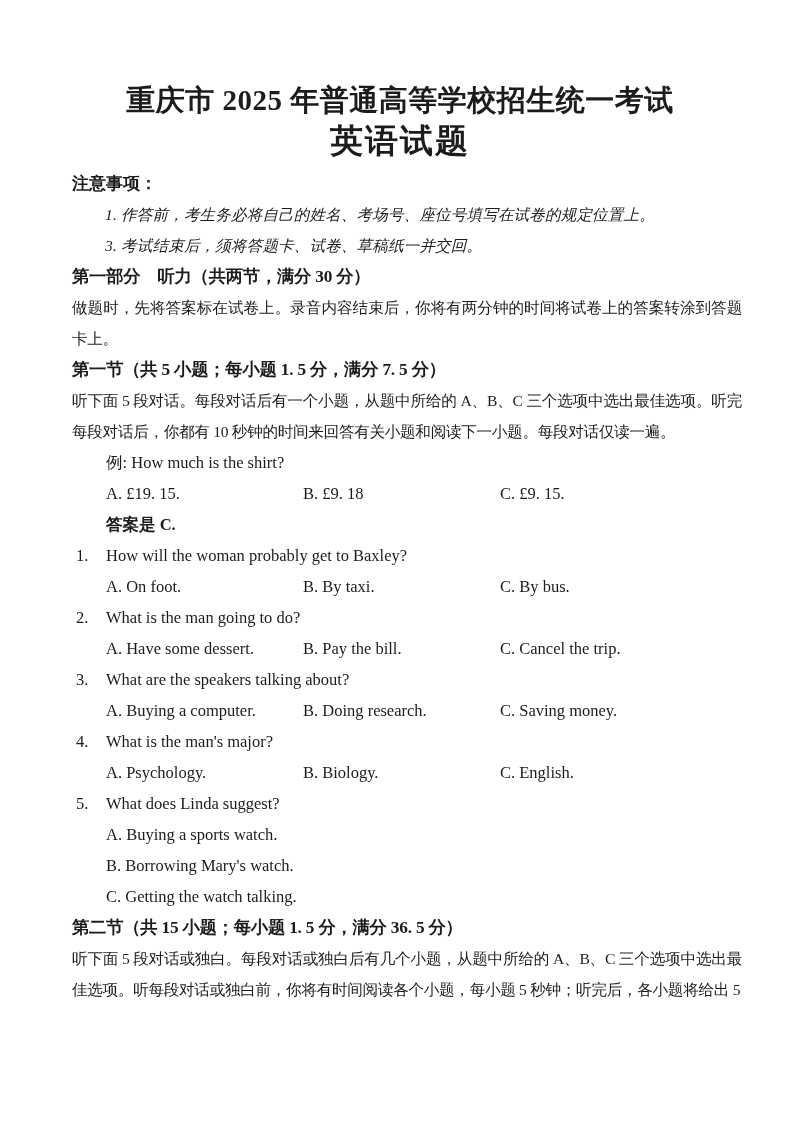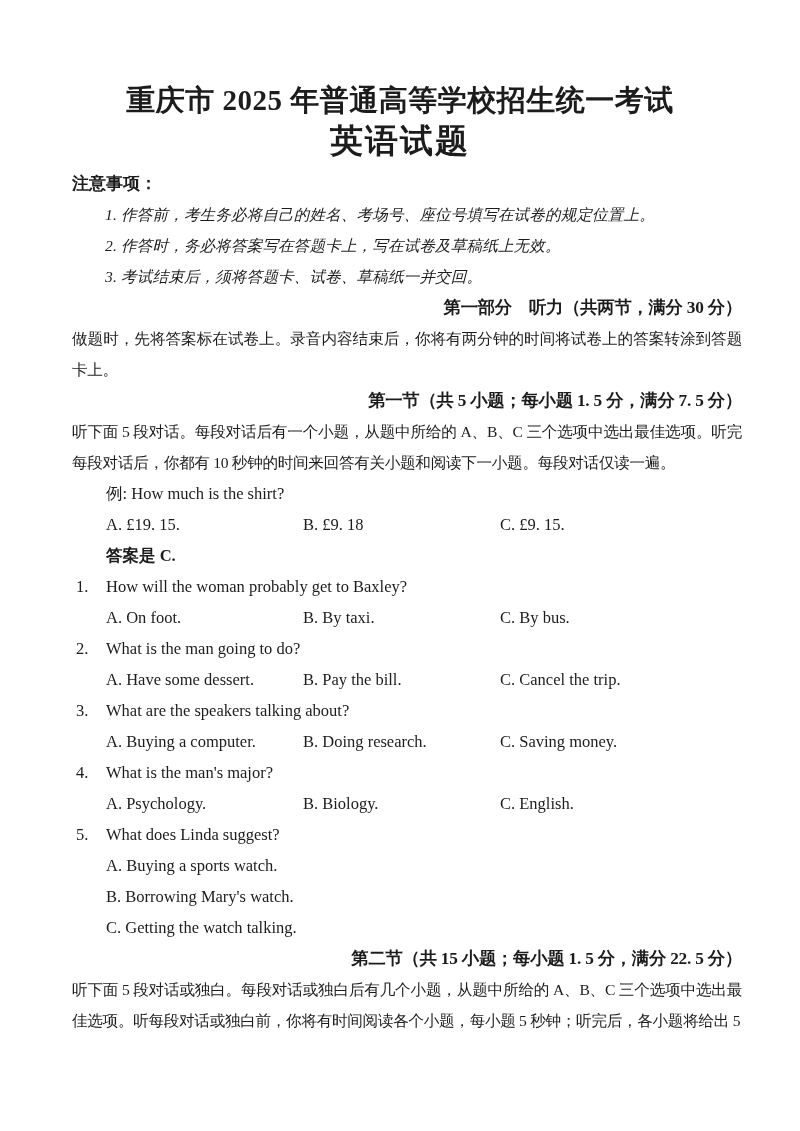--- a/index.html
+++ b/index.html
@@ -34,21 +34,21 @@
   }
   .content > div, .content > p { line-height:31px; margin:0; }
 
   .cn { font-weight:600; }
   .para-cn {
     font-weight:400;
     font-size:15.6px;
     letter-spacing:-0.3px;
     text-align:justify;
   }
-  .bold-head { font-weight:700; font-size:17.3px; letter-spacing:-0.2px;text-align:right; }
+  .bold-head { font-weight:700; font-size:17.3px; letter-spacing:-0.2px; }
   .notice-head { font-weight:700; font-size:17px; }
   .note {
     padding-left:33px;
     font-style:italic;
     font-weight:500;
     font-size:15.5px;
     letter-spacing:0.2px;
   }
   .indent { padding-left:34px;font-family:Liberation Serif, serif; }
 
@@ -66,21 +66,20 @@
 
 <div class="page">
 
   <h1 class="title1">重庆市 2025 年普通高等学校招生统一考试</h1>
   <h2 class="title2">英语试题</h2>
 
   <div class="content">
 
     <div class="notice-head">注意事项：</div>
     <div class="note">1. 作答前，考生务必将自己的姓名、考场号、座位号填写在试卷的规定位置上。</div>
-    <div class="note">2. 作答时，务必将答案写在答题卡上，写在试卷及草稿纸上无效。</div>
     <div class="note">3. 考试结束后，须将答题卡、试卷、草稿纸一并交回。</div>
 
     <div class="bold-head">第一部分　听力（共两节，满分 30 分）</div>
     <p class="para-cn">做题时，先将答案标在试卷上。录音内容结束后，你将有两分钟的时间将试卷上的答案转涂到答题卡上。</p>
 
     <div class="bold-head">第一节（共 5 小题；每小题 1. 5 分，满分 7. 5 分）</div>
     <p class="para-cn">听下面 5 段对话。每段对话后有一个小题，从题中所给的 A、B、C 三个选项中选出最佳选项。听完每段对话后，你都有 10 秒钟的时间来回答有关小题和阅读下一小题。每段对话仅读一遍。</p>
 
     <div class="indent">例: How much is the shirt?</div>
     <div class="opts">
@@ -131,18 +130,18 @@
     </div>
 
     <div class="q-row">
       <span class="q-num">5.</span>
       <span class="q-text">What does Linda suggest?</span>
     </div>
     <div class="indent">A. Buying a sports watch.</div>
     <div class="indent">B. Borrowing Mary's watch.</div>
     <div class="indent">C. Getting the watch talking.</div>
 
-    <div class="bold-head">第二节（共 15 小题；每小题 1. 5 分，满分 22. 5 分）</div>
+    <div class="bold-head">第二节（共 15 小题；每小题 1. 5 分，满分 36. 5 分）</div>
     <p class="para-cn">听下面 5 段对话或独白。每段对话或独白后有几个小题，从题中所给的 A、B、C 三个选项中选出最佳选项。听每段对话或独白前，你将有时间阅读各个小题，每小题 5 秒钟；听完后，各小题将给出 5</p>
 
   </div>
 
 </div>
 
 </body></html>

